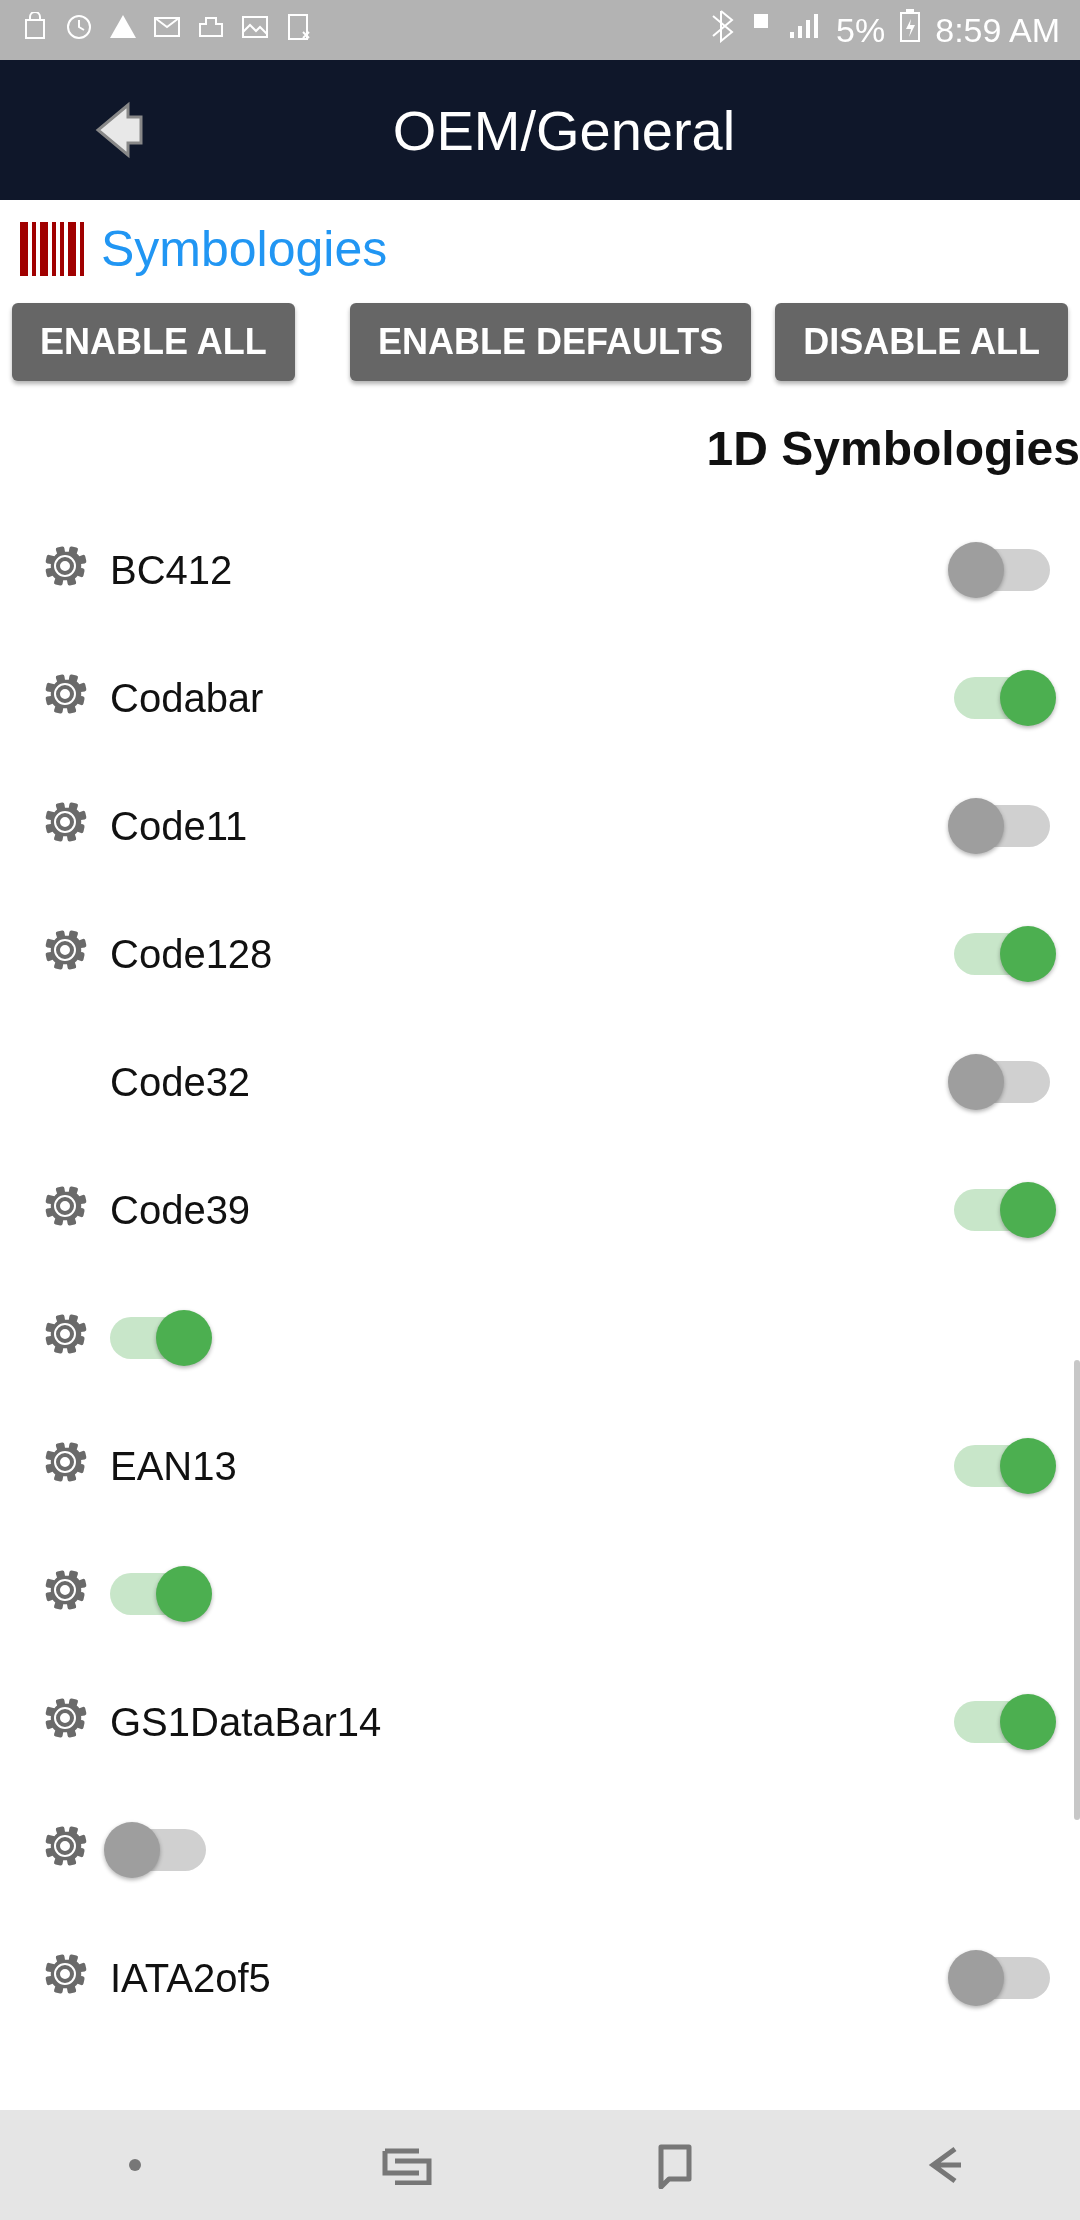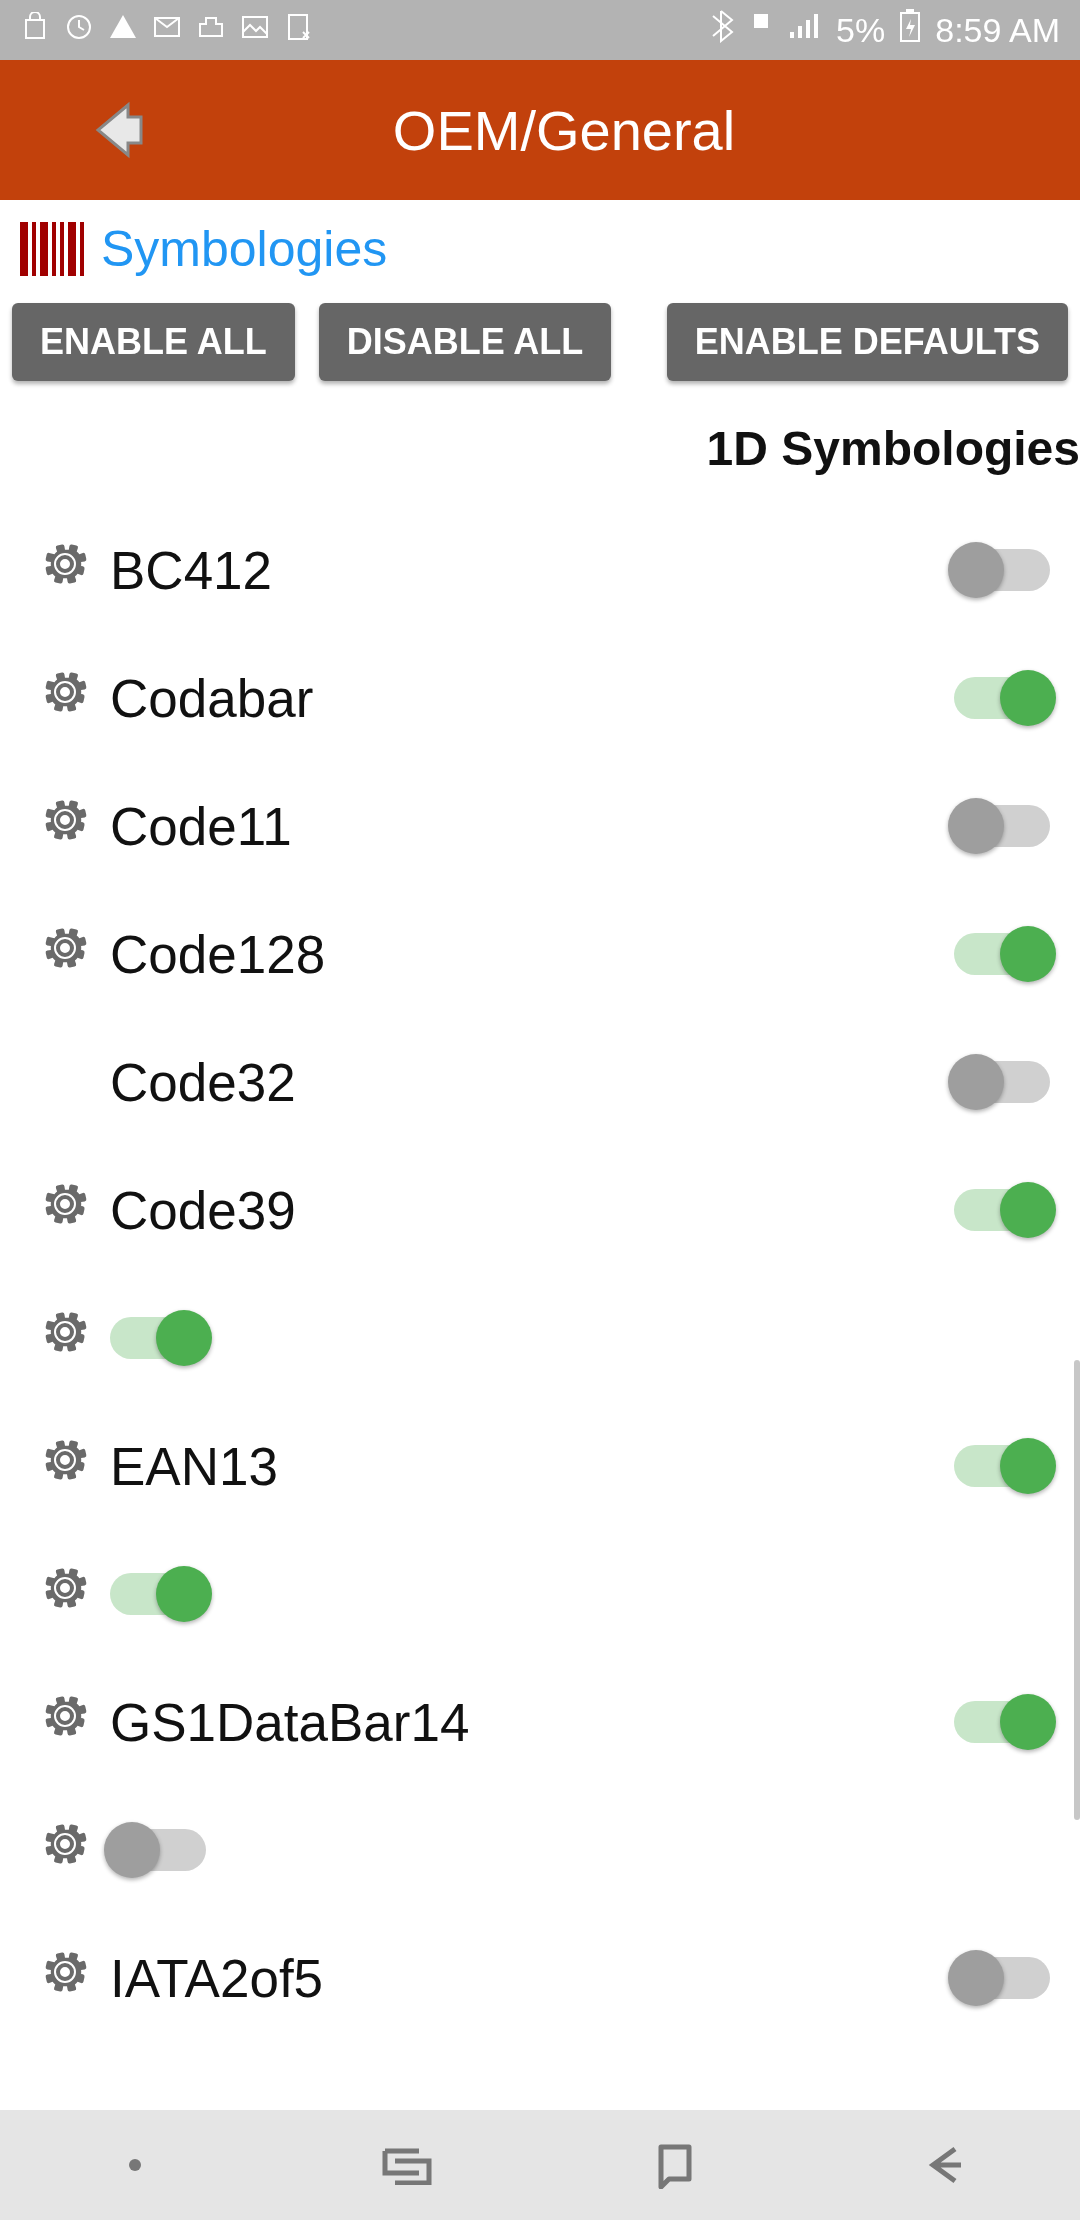--- a/index.html
+++ b/index.html
@@ -1,35 +1,35 @@
 <!DOCTYPE html>
 <html><head>
 <meta charset="utf-8">
 <style>
   html,body{margin:0;padding:0;width:1080px;height:2220px;background:#fff;font-family:Arial,Helvetica,sans-serif;color:#111;}
   
   .status-bar{height:60px;background:#b3b3b3;display:flex;align-items:center;justify-content:space-between;padding:0 20px;color:#fff;font-size:34px;}
   .status-left,.status-right{display:flex;align-items:center;gap:14px;}
   .status-bar svg{fill:#fff;}
   
-  .app-bar{height:140px;background:#c2410c;display:flex;align-items:center;color:#fff;padding-left:48px;}
+  .app-bar{height:140px;background:#0f172a;display:flex;align-items:center;color:#fff;padding-left:48px;}
   .back-btn{width:140px;display:flex;align-items:center;justify-content:center;}
   .app-title{flex:1;text-align:center;font-size:56px;padding-right:140px;}
   
   .sub-header{display:flex;align-items:center;gap:11px;padding:20px 20px 15px 20px;}
   .barcode-icon{display:flex;}
   .sub-title{color:#2196F3;font-size:50px;}
   
   .btn-row{display:flex;gap:24px;padding:10px 12px 20px 12px;}
   .act-btn{background:#666;color:#fff;font-size:36px;font-weight:bold;padding:18px 28px;border:none;border-radius:6px;box-shadow:0 3px 4px rgba(0,0,0,.3);}
   .ed{margin-left:auto;}
   
   .content{overflow:hidden;}
   .section-title{font-size:48px;font-weight:bold;padding:20px 0 30px 120px;text-align:right;}
-  .row{display:flex;align-items:center;height:128px;padding:0 30px 0 20px;font-size:53px;}
+  .row{display:flex;align-items:center;height:128px;padding:0 30px 0 20px;font-size:40px;}
   .gear-slot{width:90px;display:flex;align-items:center;justify-content:center;}
   .row-label{flex:1;}
   .toggle{position:relative;width:96px;height:42px;border-radius:21px;}
   .toggle::after{content:"";position:absolute;top:-7px;width:56px;height:56px;border-radius:50%;box-shadow:0 2px 4px rgba(0,0,0,.3);}
   .on{background:#c8e6c9;}
   .on::after{right:-6px;background:#4CAF50;}
   .off{background:#d0d0d0;}
   .off::after{left:-6px;background:#9e9e9e;}
   
   .scroll-ind{position:absolute;right:0;top:1360px;width:6px;height:460px;background:rgba(0,0,0,.22);border-radius:3px;}
@@ -113,22 +113,22 @@
             <rect x="48" y="0" width="8" height="54"></rect>
             <rect x="60" y="0" width="4" height="54"></rect>
           </g>
         </svg>
     </span>
     <span class="sub-title">Symbologies</span>
   </div>
 
   <div class="btn-row">
     <button class="act-btn">ENABLE ALL</button>
+    <button class="act-btn ed">ENABLE DEFAULTS</button>
     <button class="act-btn">DISABLE ALL</button>
-    <button class="act-btn ed">ENABLE DEFAULTS</button>
   </div>
 
   <div class="content">
     <div class="section-title">1D Symbologies</div>
     <div id="rows">
         <div class="row">
           <div class="gear-slot">
             <span><svg width="50" height="50" viewBox="0 0 50 50">
                 <path fill="#6a6a6a" d="M25 16a9 9 0 1 0 .001 18.001A9 9 0 0 0 25 16zm0 14a5 5 0 1 1 0-10 5 5 0 0 1 0 10z"></path>
                 <path fill="#6a6a6a" d="M44.7 27.5l-3.6-.6a16 16 0 0 0 0-3.8l3.6-.6a2 2 0 0 0 1.6-2.4l-1-4.6a2 2 0 0 0-2.5-1.5l-3.4 1.2a16 16 0 0 0-2.7-2.7l1.2-3.4a2 2 0 0 0-1.5-2.5l-4.6-1a2 2 0 0 0-2.4 1.6l-.6 3.6a16 16 0 0 0-3.8 0l-.6-3.6a2 2 0 0 0-2.4-1.6l-4.6 1a2 2 0 0 0-1.5 2.5l1.2 3.4a16 16 0 0 0-2.7 2.7L9.2 14a2 2 0 0 0-2.5 1.5l-1 4.6a2 2 0 0 0 1.6 2.4l3.6.6a16 16 0 0 0 0 3.8l-3.6.6a2 2 0 0 0-1.6 2.4l1 4.6a2 2 0 0 0 2.5 1.5l3.4-1.2a16 16 0 0 0 2.7 2.7l-1.2 3.4a2 2 0 0 0 1.5 2.5l4.6 1a2 2 0 0 0 2.4-1.6l.6-3.6a16 16 0 0 0 3.8 0l.6 3.6a2 2 0 0 0 2.4 1.6l4.6-1a2 2 0 0 0 1.5-2.5l-1.2-3.4a16 16 0 0 0 2.7-2.7l3.4 1.2a2 2 0 0 0 2.5-1.5l1-4.6a2 2 0 0 0-1.6-2.4zM25 36a11 11 0 1 1 0-22 11 11 0 0 1 0 22z"></path>

